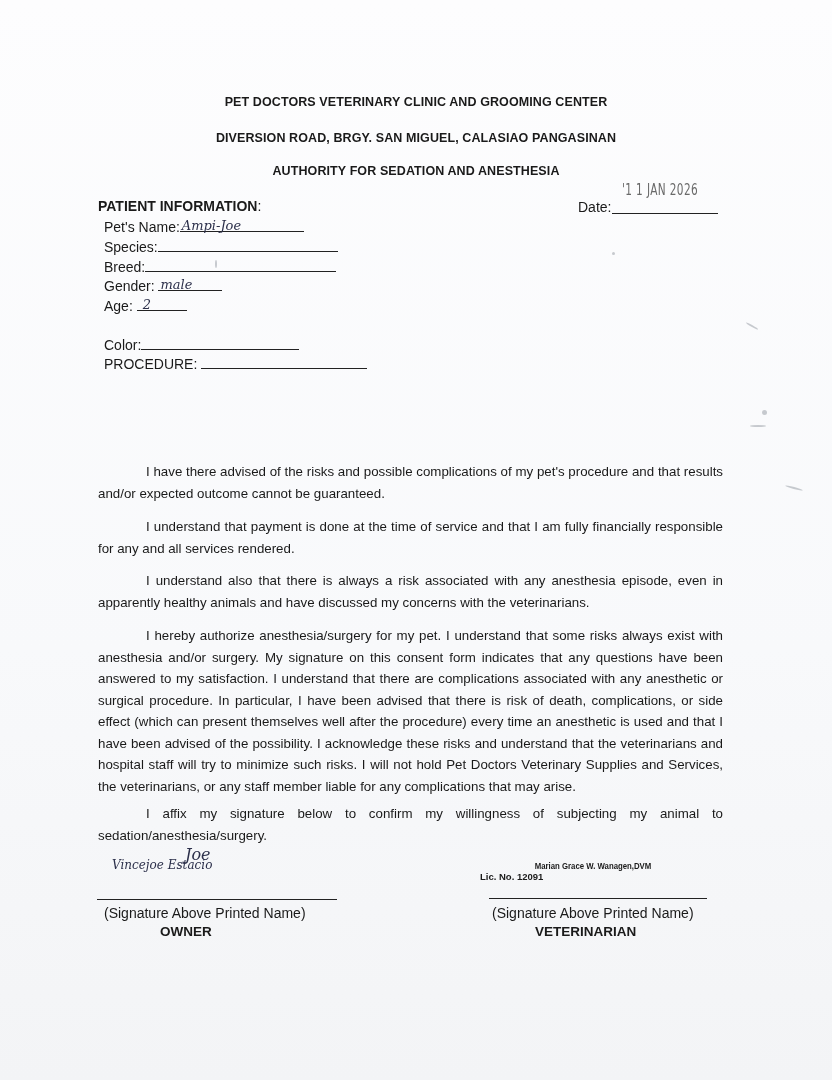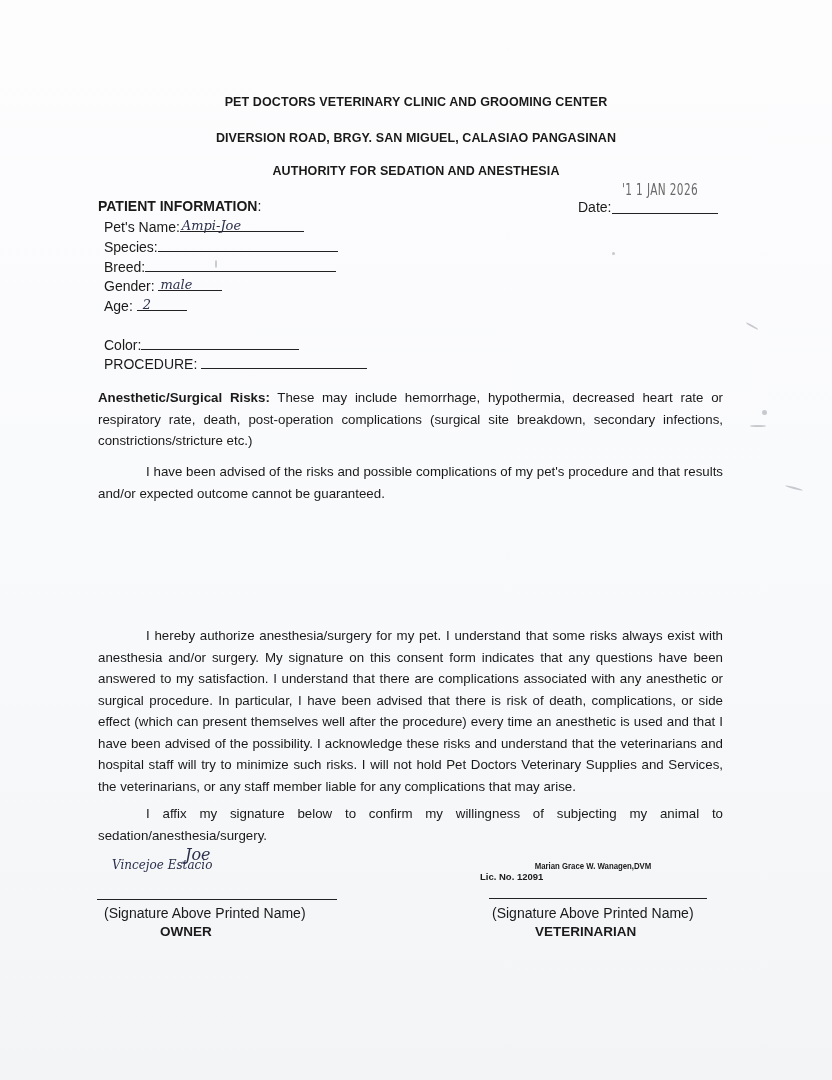--- a/index.html
+++ b/index.html
@@ -74,25 +74,24 @@
   <div class="field" style="top:296px">
     <span>Age:</span>&nbsp;<span class="line" style="width:50px"><span class="hand" style="left:6px">2</span></span>
   </div>
   <div class="field" style="top:335px">
     <span>Color:</span><span class="line" style="width:158px"><span class="hand"></span></span>
   </div>
   <div class="field" style="top:354px">
     <span>PROCEDURE:</span>&nbsp;<span class="line" style="width:166px"><span class="hand"></span></span>
   </div>
 
-  <div class="para" style="top:387px">
-    <b>Anesthetic/Surgical Risks:</b> <span>These may include hemorrhage, hypothermia, decreased heart rate or respiratory rate, death, post-operation complications (surgical site breakdown, secondary infections, constrictions/stricture etc.)</span>
-  </div>
 
-  <div class="para" style="top:461px"><span class="indent"></span><span>I have been advised of the risks and possible complications of my pet's procedure and that results and/or expected outcome cannot be guaranteed.</span></div>
+  <div class="para" style="top:461px"><span class="indent"></span><span>I have there advised of the risks and possible complications of my pet's procedure and that results and/or expected outcome cannot be guaranteed.</span></div>
+  <div class="para" style="top:516px"><span class="indent"></span><span>I understand that payment is done at the time of service and that I am fully financially responsible for any and all services rendered.</span></div>
+  <div class="para" style="top:570px"><span class="indent"></span><span>I understand also that there is always a risk associated with any anesthesia episode, even in apparently healthy animals and have discussed my concerns with the veterinarians.</span></div>
   <div class="para" style="top:625px"><span class="indent"></span><span>I hereby authorize anesthesia/surgery for my pet. I understand that some risks always exist with anesthesia and/or surgery. My signature on this consent form indicates that any questions have been answered to my satisfaction. I understand that there are complications associated with any anesthetic or surgical procedure. In particular, I have been advised that there is risk of death, complications, or side effect (which can present themselves well after the procedure) every time an anesthetic is used and that I have been advised of the possibility. I acknowledge these risks and understand that the veterinarians and hospital staff will try to minimize such risks. I will not hold Pet Doctors Veterinary Supplies and Services, the veterinarians, or any staff member liable for any complications that may arise.</span></div>
   <div class="para" style="top:803px"><span class="indent"></span><span>I affix my signature below to confirm my willingness of subjecting my animal to sedation/anesthesia/surgery.</span></div>
 
   <div class="sig-owner-joe">Joe</div>
   <div class="sig-owner-hand">Vincejoe Estacio</div>
   <div class="sig-line-owner"></div>
   <div class="sig-caption-owner">(Signature Above Printed Name)</div>
   <div class="role-owner">OWNER</div>
 
   <div class="vet-name">Marian Grace W. Wanagen,DVM</div>

